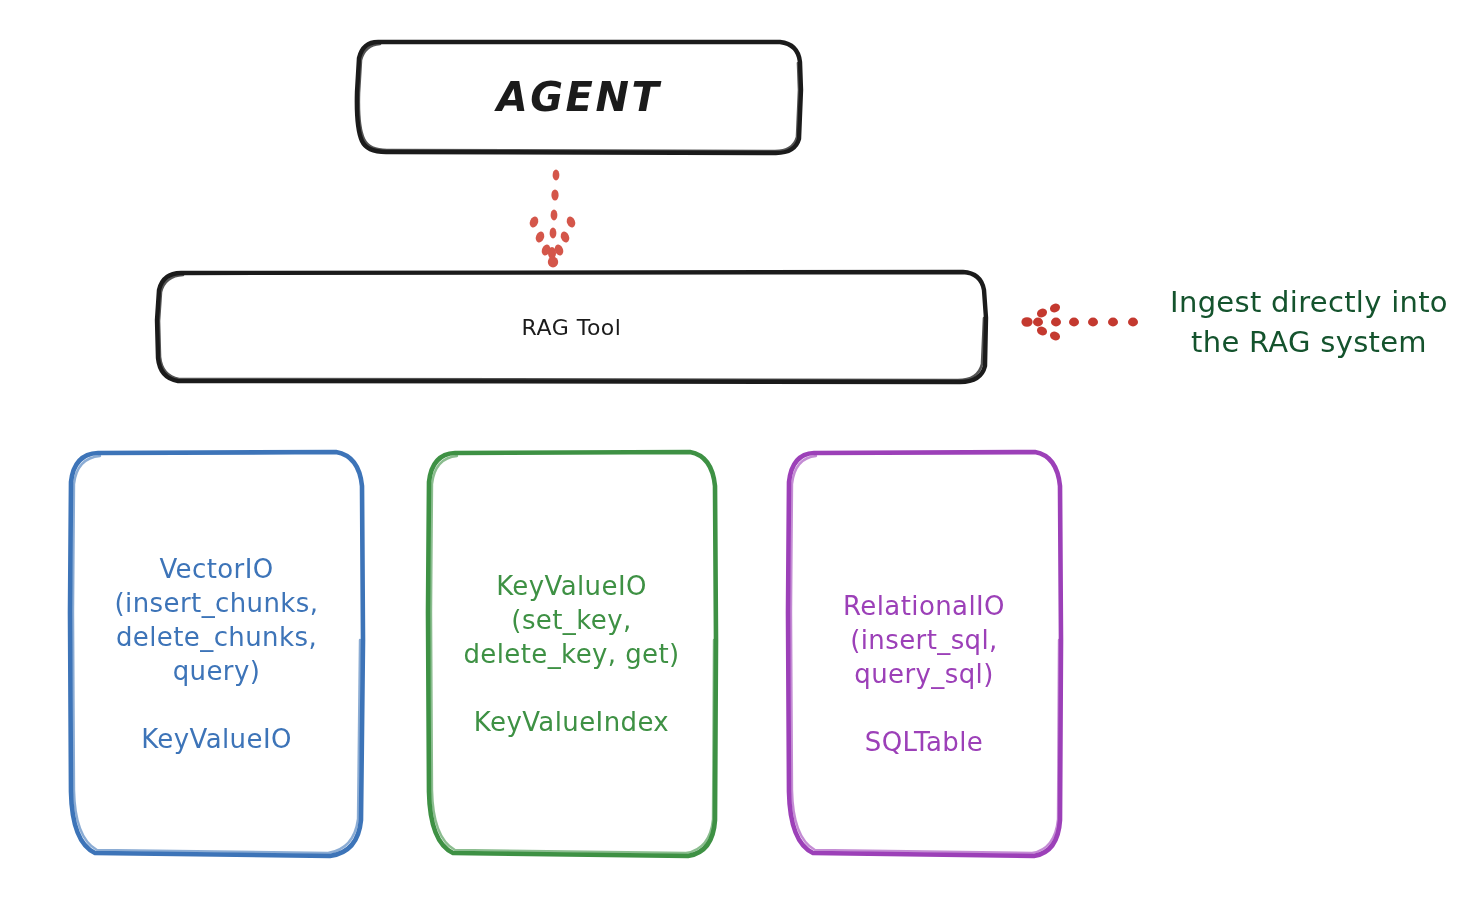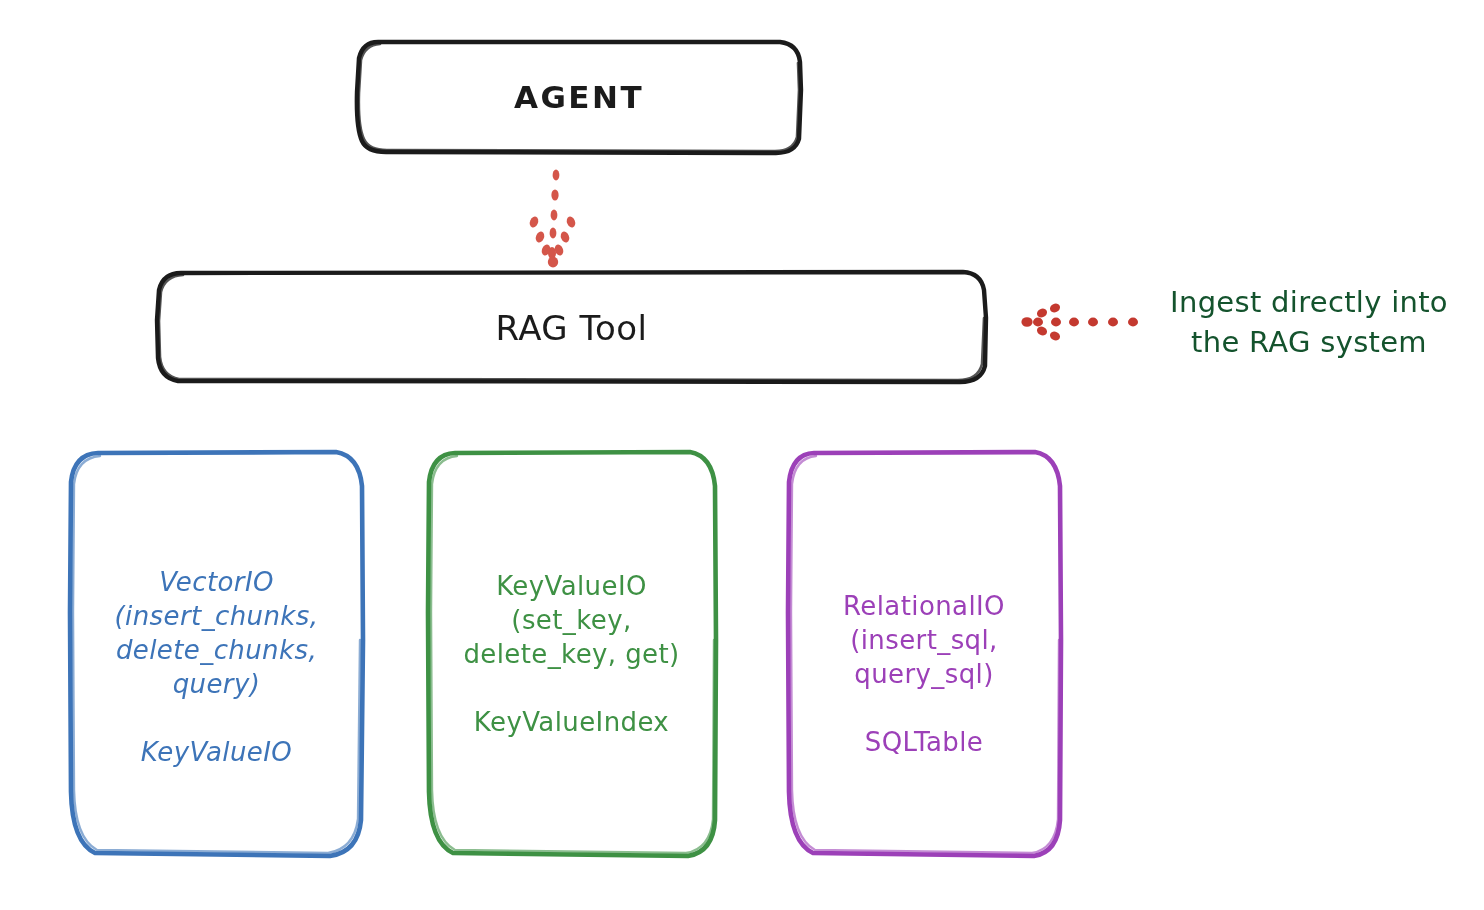--- a/index.html
+++ b/index.html
@@ -37,36 +37,37 @@
 
   
   #agent-node {
     left: 357px;
     top: 41px;
     width: 444px;
     height: 112px;
   }
   #agent-node .label {
     font-family: "DejaVu Sans", sans-serif;
+    font-style: italic;
     font-weight: 700;
-    font-size: 31px;
+    font-size: 40px;
     letter-spacing: 2.5px;
     color: #1b1b1b;
   }
 
   
   #ragtool-node {
     left: 157px;
     top: 272px;
     width: 829px;
     height: 111px;
   }
   #ragtool-node .label {
     font-family: "DejaVu Sans", sans-serif;
-    font-size: 34px;
+    font-size: 22px;
     font-weight: 500;
     letter-spacing: 0.5px;
     color: #1b1b1b;
   }
 
   
   .api-node {
     padding: 0 14px;
   }
   .api-node .api-title,
@@ -77,24 +78,23 @@
     font-weight: 500;
     letter-spacing: 0.4px;
     white-space: pre-line;
   }
   .api-node .api-index {
     margin-top: 34px;
   }
 
   #vector-node {
     left: 70px;
-    top: 465px;
+    top: 452px;
     width: 293px;
     height: 404px;
-    font-style: italic;
   }
   #vector-node .api-title, #vector-node .api-index { color: #3d74b8; }
 
   #keyvalue-node {
     left: 428px;
     top: 452px;
     width: 287px;
     height: 404px;
   }
   #keyvalue-node .api-title, #keyvalue-node .api-index { color: #3e9144; }

